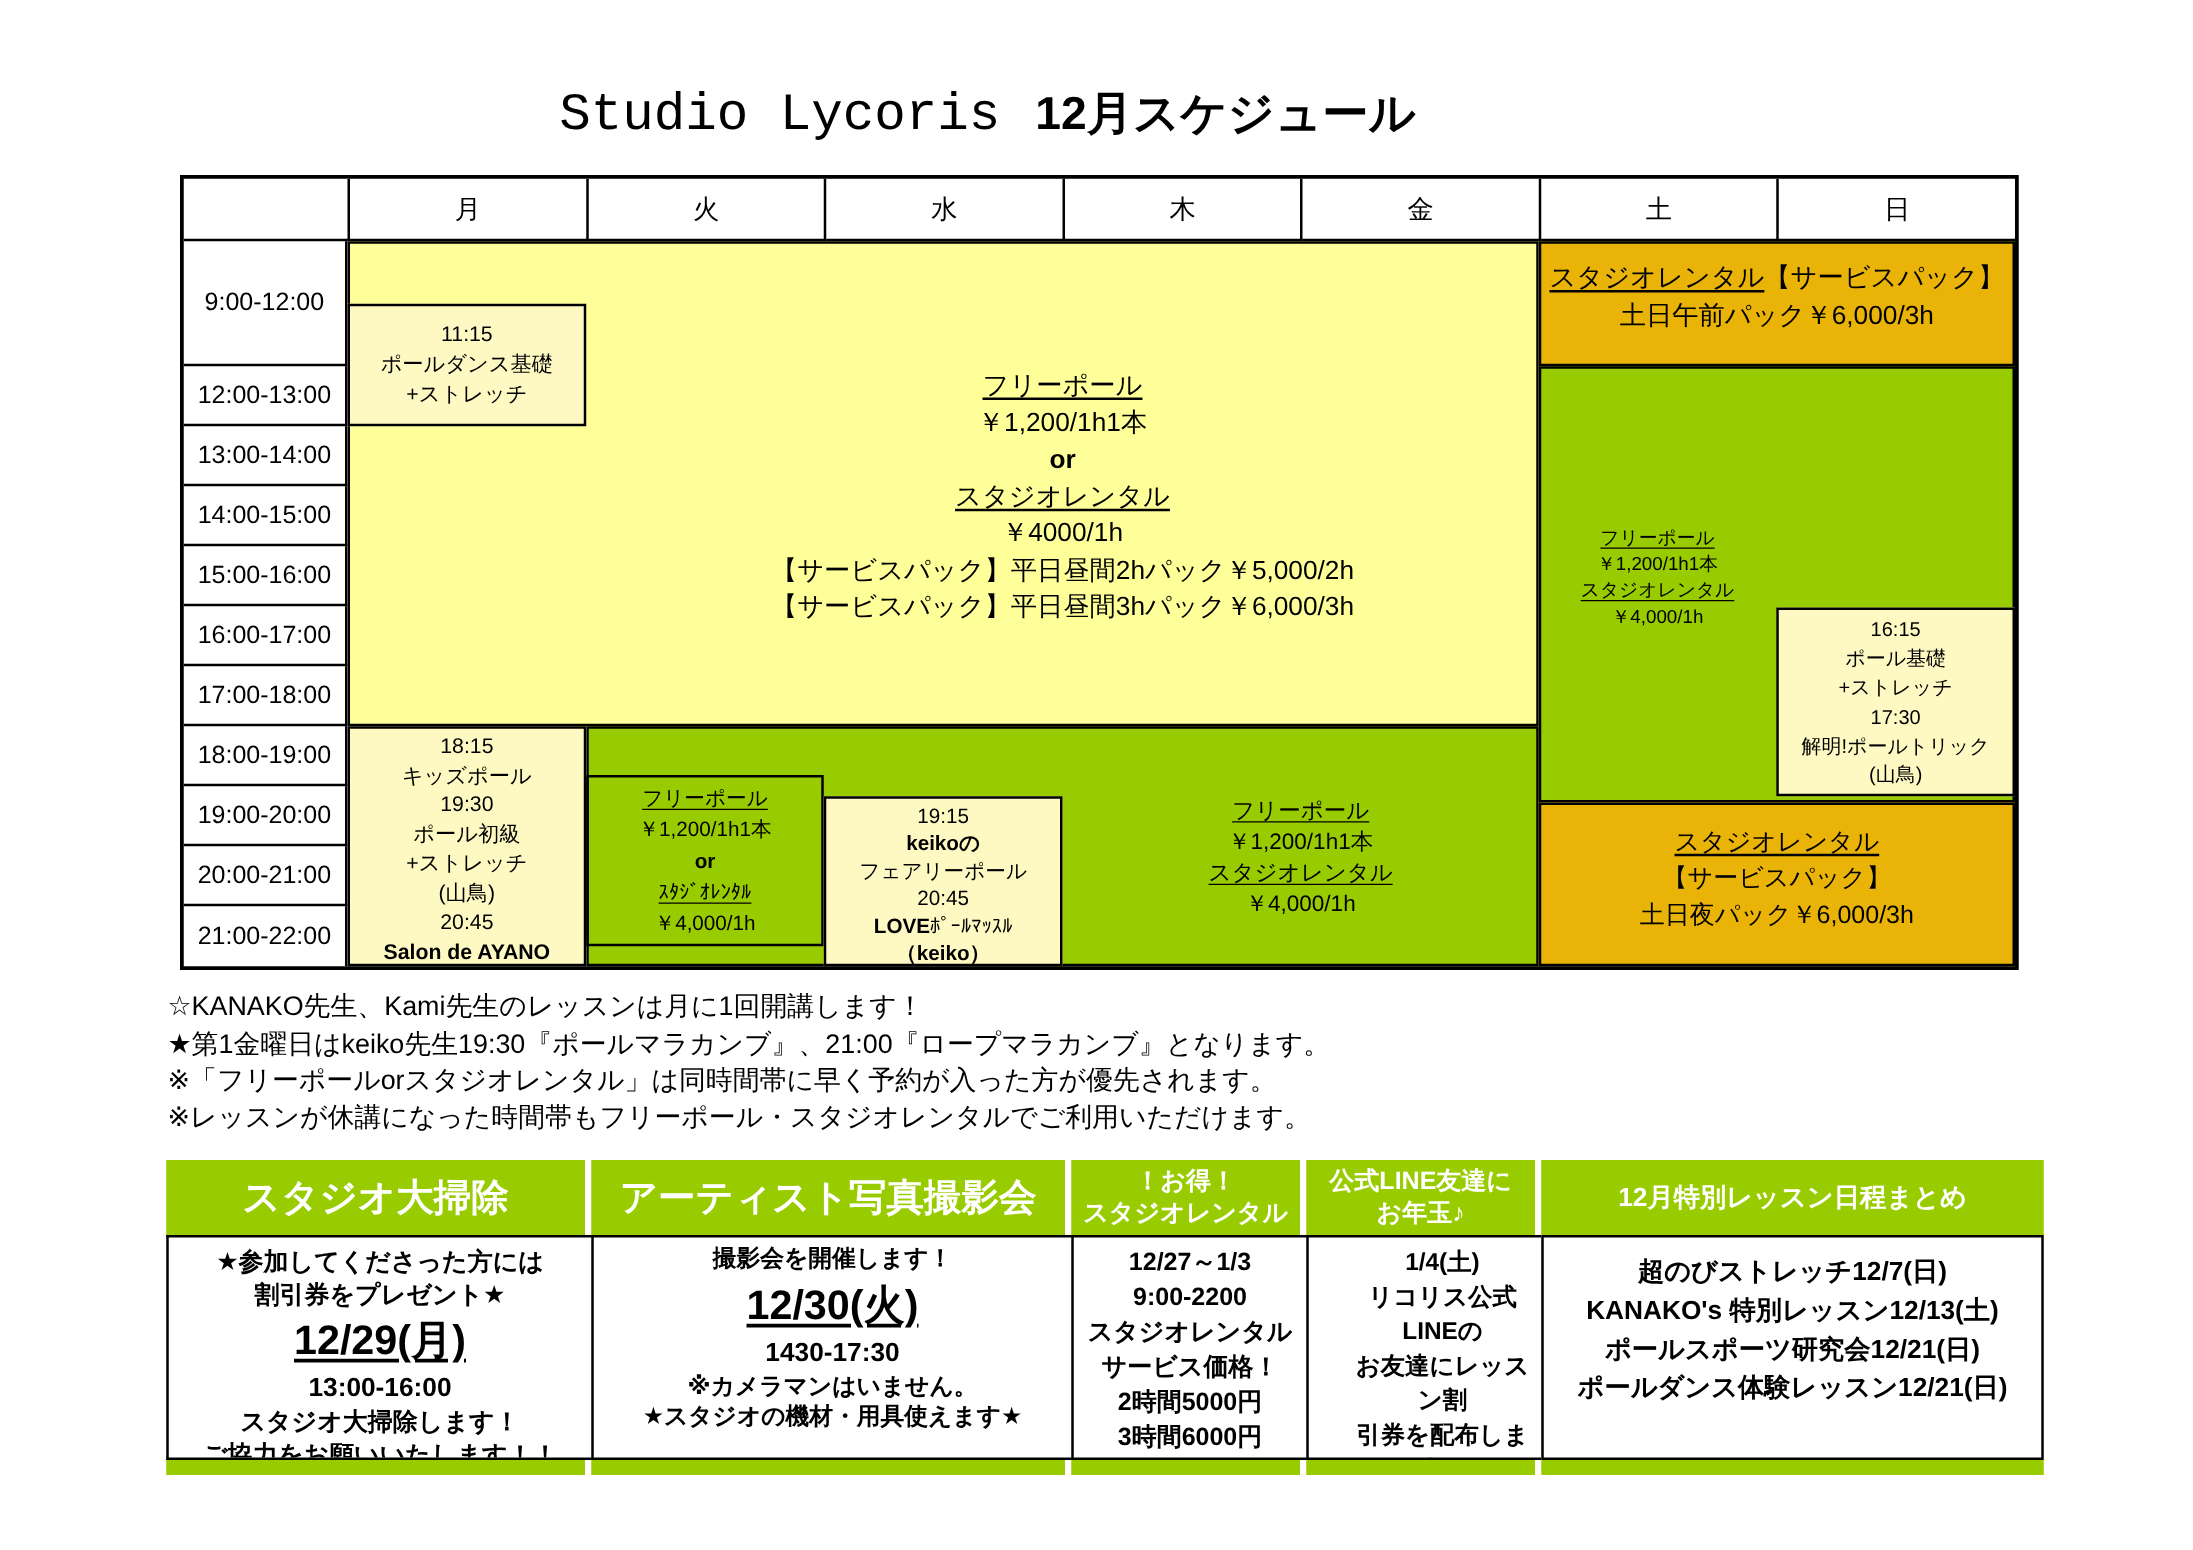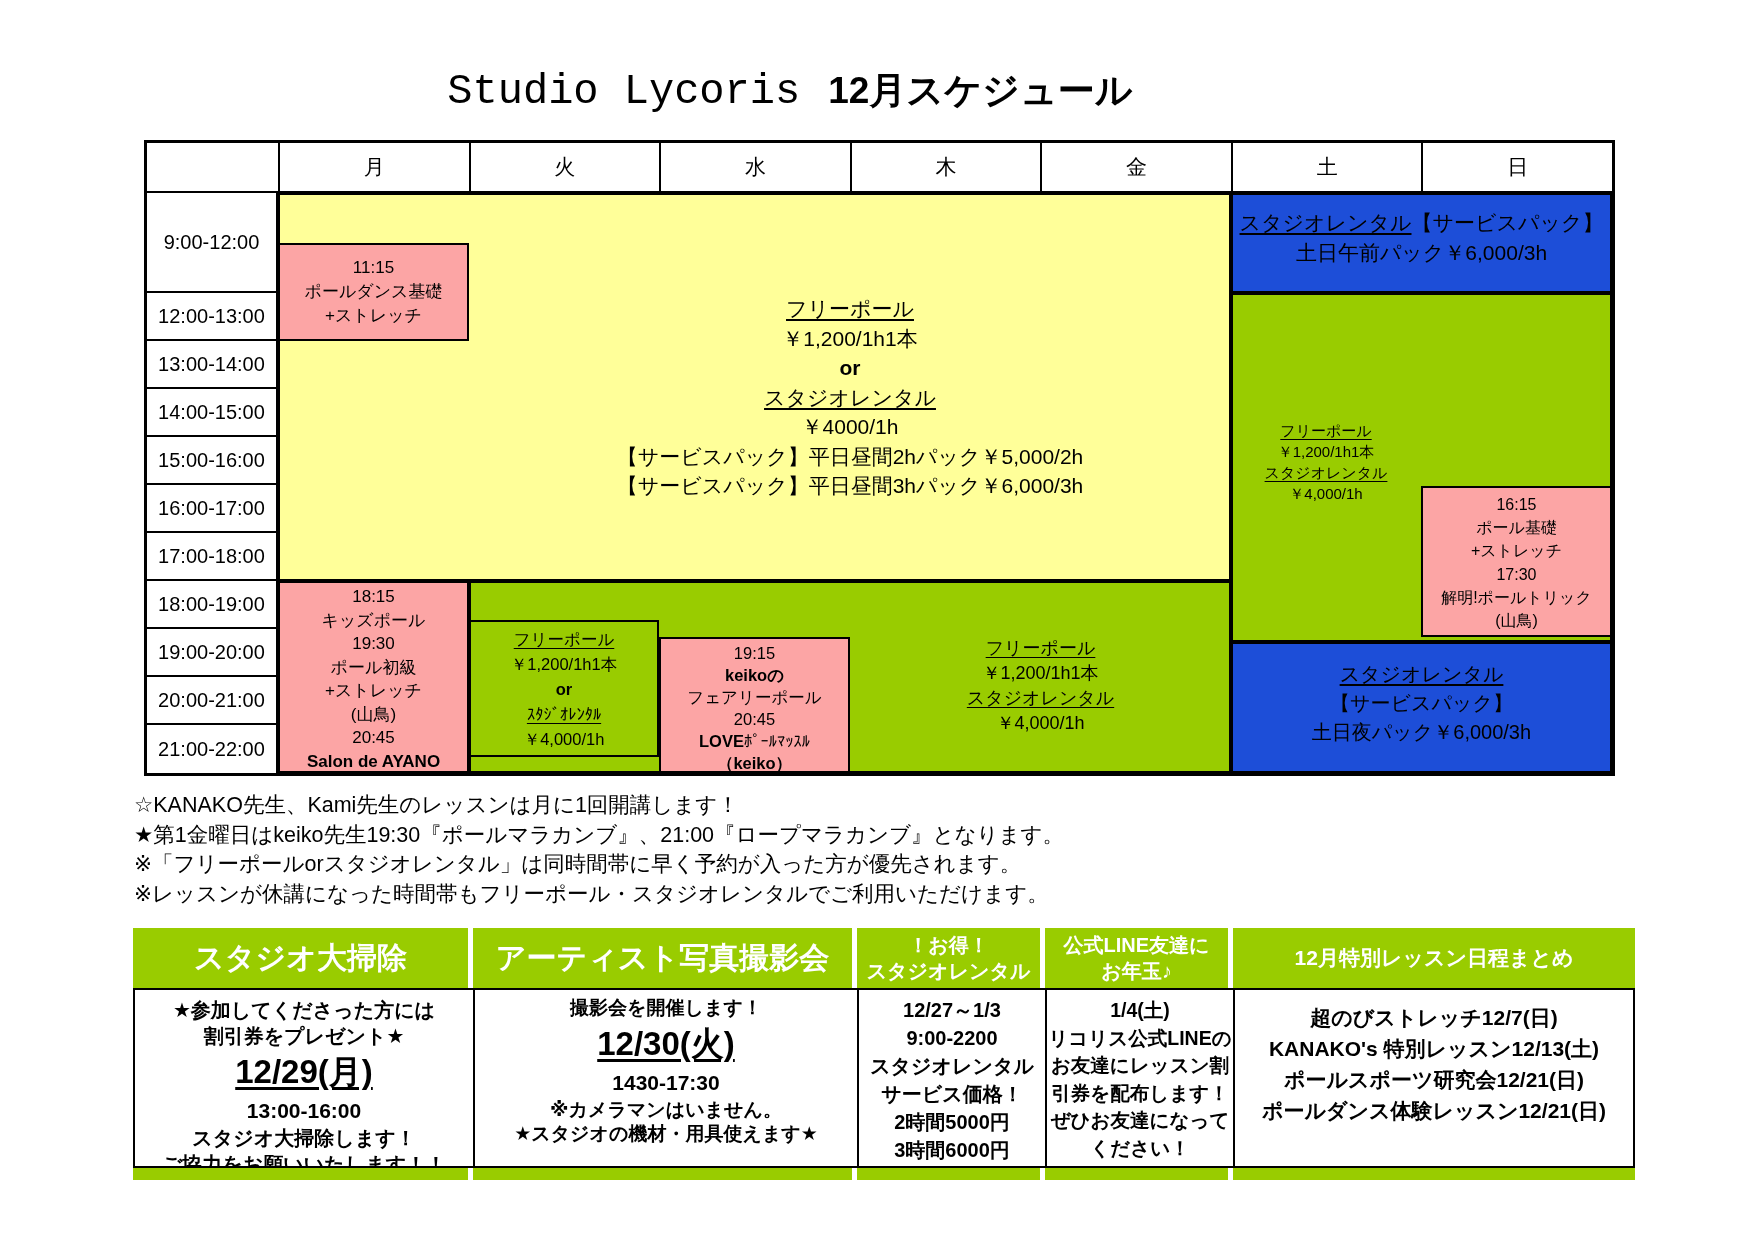--- a/index.html
+++ b/index.html
@@ -24,22 +24,22 @@
   .time-col{left:147px;top:193px;width:131px;height:580px;}
   .time-col > div{height:48px;border-right:2px solid #000;border-bottom:2px solid #000;
         display:flex;align-items:center;justify-content:center;font-size:20px;box-sizing:border-box;}
   .time-col > div:first-child{height:100px;}
   .time-col > div:last-child{border-bottom:none;}
 
   
   .rg{border:2px solid #000;}
   .bg-yellow{background:#FFFF99;}
   .bg-green{background:#99CC00;}
-  .bg-orange{background:#1d4ed8;}
-  .whitebox{background:#fca5a5;border:2px solid #000;text-align:center;}
+  .bg-orange{background:#eab308;}
+  .whitebox{background:#fef9c3;border:2px solid #000;text-align:center;}
 
   .rg-yellow{left:278px;top:193px;width:953px;height:388px;}
   .rg-green-mid{left:469px;top:581px;width:762px;height:192px;}
   .rg-orange-top{left:1231px;top:193px;width:381px;height:100px;text-align:center;
         font-size:21px;line-height:30px;padding-top:13px;}
   .rg-green-weekend{left:1231px;top:293px;width:381px;height:349px;}
   .rg-orange-bottom{left:1231px;top:642px;width:381px;height:131px;text-align:center;
         font-size:20px;line-height:29px;padding-top:16px;}
 
   .box-1115{left:278px;top:243px;width:191px;height:98px;font-size:17px;line-height:24px;padding-top:11px;}
@@ -78,21 +78,21 @@
   .bt-c4{left:1045px;width:188px;}
   .bt-c5{left:1233px;width:402px;}
 
   .bt-c1 .bt-head,.bt-c2 .bt-head{font-size:30px;}
   .bt-c3 .bt-head,.bt-c4 .bt-head{font-size:20px;line-height:26px;}
   .bt-c5 .bt-head{font-size:21px;}
 
   .bt-c1 .bt-body{font-size:20px;line-height:25.5px;padding-top:8px;}
   .bt-c2 .bt-body{font-size:19px;line-height:24.5px;padding-top:6px;}
   .bt-c3 .bt-body{font-size:20px;line-height:28px;padding-top:6px;}
-  .bt-c4 .bt-body{font-size:19.5px;line-height:27.5px;padding-top:7px;}
+  .bt-c4 .bt-body{font-size:19.5px;line-height:27.5px;padding-top:7px;padding-left:28px;}
   .bt-c5 .bt-body{font-size:21px;line-height:31px;padding-top:12px;}
 </style>
 </head>
 <body>
 
 <div class="page">
 
   <div class="abs title">
     <span class="t-en">Studio Lycoris</span><span class="t-jp">12月スケジュール</span>
   </div>

